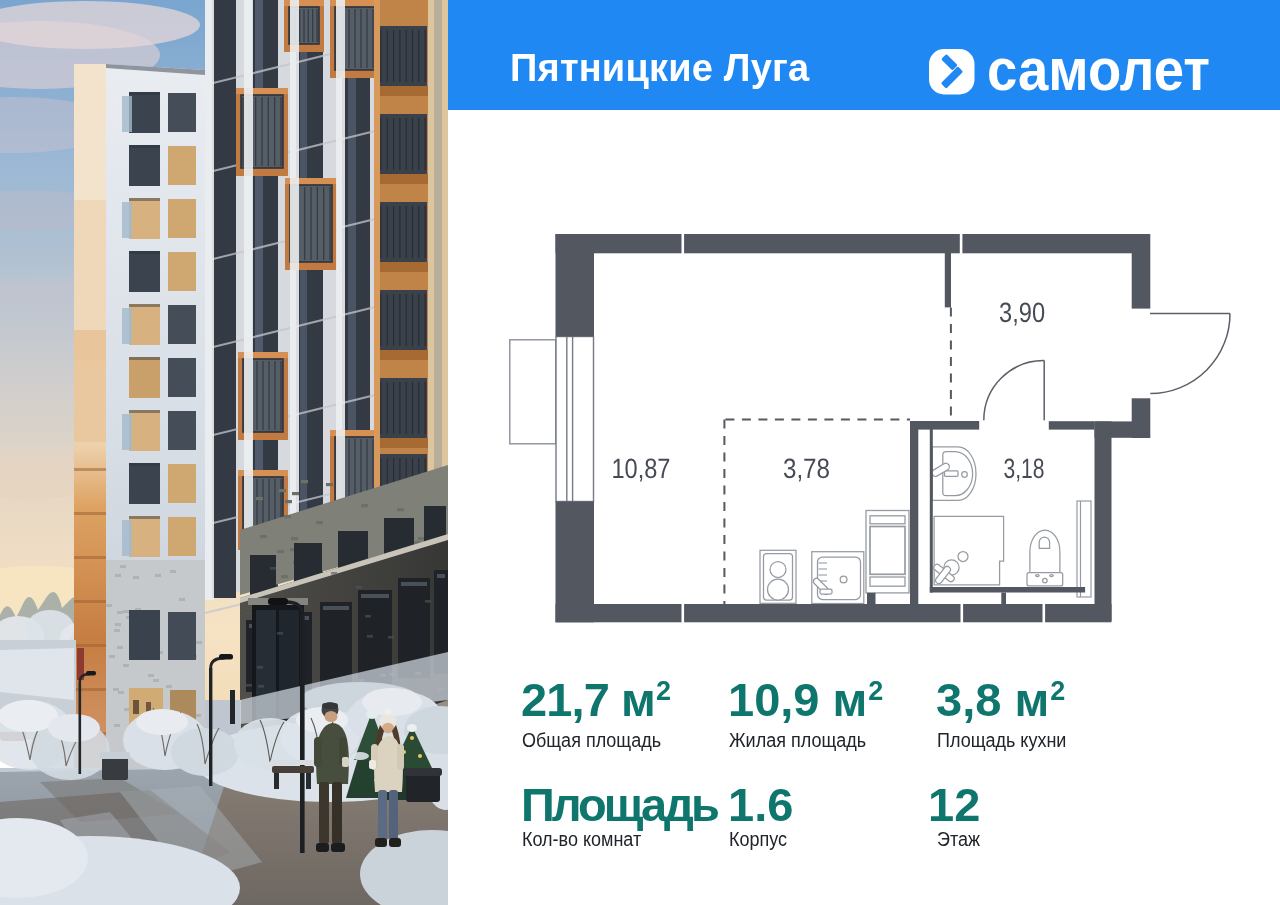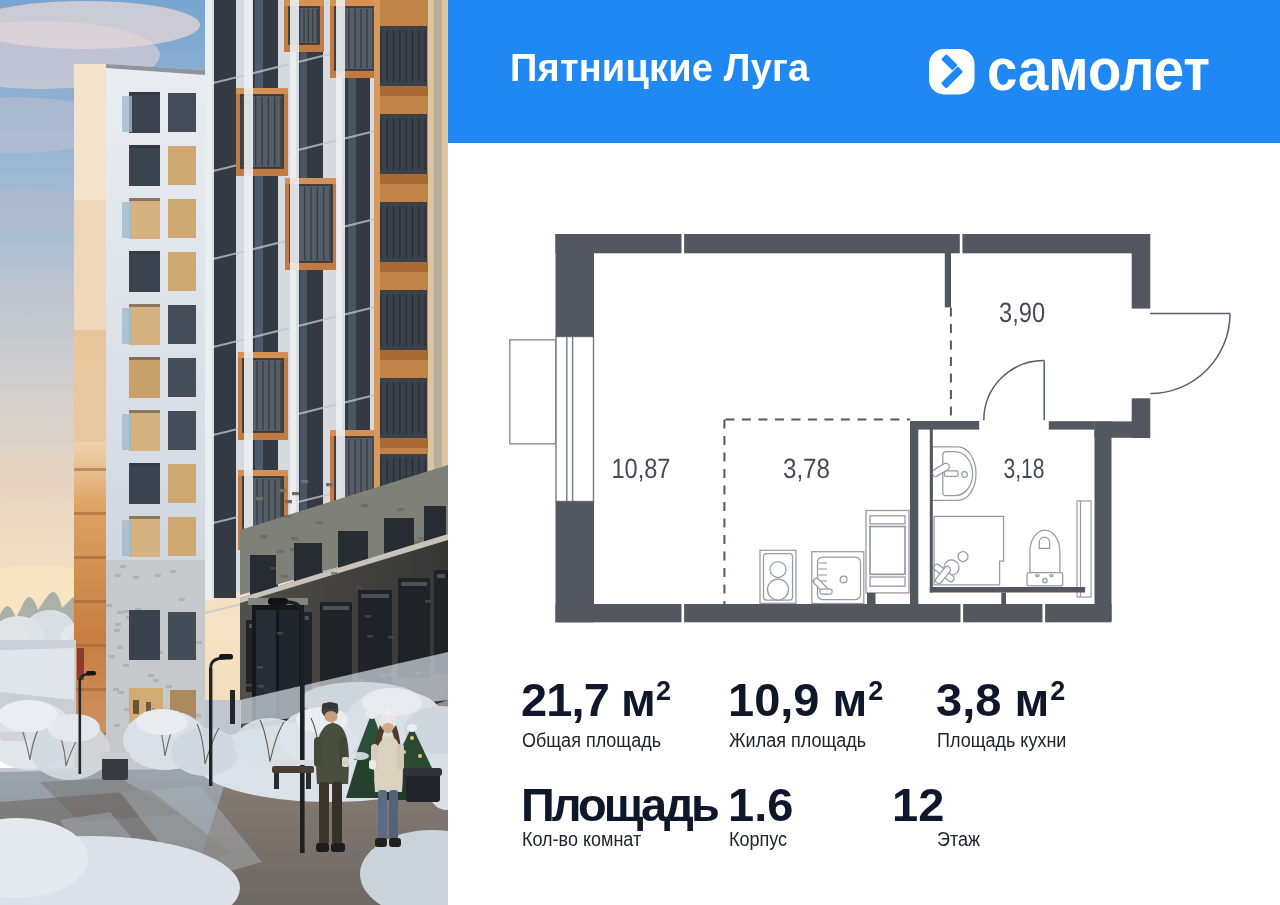--- a/index.html
+++ b/index.html
@@ -1,20 +1,20 @@
 <!DOCTYPE html>
 <html><head>
 <meta charset="utf-8">
 <style>
 html,body{margin:0;padding:0;width:1280px;height:905px;background:#fff;overflow:hidden}
 body{font-family:"Liberation Sans",sans-serif;position:relative}
 .abs{position:absolute}
-#hdr{position:absolute;left:448px;top:0;width:832px;height:143px;background:#1f88f2}
+#hdr{position:absolute;left:448px;top:0;width:832px;height:110px;background:#1f88f2}
 #hdrname{position:absolute;filter:blur(0px);left:62px;top:47px;font-size:38px;font-weight:bold;color:#fff;letter-spacing:.2px}
-.statv{position:absolute;color:#0f172a;font-size:47px;font-weight:bold;line-height:1;white-space:nowrap;filter:blur(0px)}
+.statv{position:absolute;color:#0f766e;font-size:47px;font-weight:bold;line-height:1;white-space:nowrap;filter:blur(0px)}
 .statv sup{font-size:27px;position:relative;top:1px;left:1px}
 .statl{position:absolute;color:#20242b;font-size:20px;line-height:1;white-space:nowrap;transform:scaleX(0.9);transform-origin:0 0;filter:blur(0px)}
 </style>
 </head>
 <body>
 
 <div class="abs" style="left:0;top:0;width:448px;height:905px" id="photo">
 <svg width="448" height="905" viewBox="0 0 448 905">
 <defs>
 <linearGradient id="sky" x1="0" y1="0" x2="0" y2="1">
@@ -844,16 +844,16 @@
   <div class="statl" style="left:937px;top:730px">Площадь кухни</div>
 
   <div class="statv" style="left:521px;top:781px;letter-spacing:-3px">Площадь</div>
 
   <div class="statl" style="left:522px;top:829px">Кол-во комнат</div>
 
   <div class="statv" style="left:728px;top:781px">1.6</div>
 
   <div class="statl" style="left:729px;top:829px">Корпус</div>
 
-  <div class="statv" style="left:892px;top:781px">12</div>
+  <div class="statv" style="left:928px;top:781px">12</div>
 
   <div class="statl" style="left:937px;top:829px">Этаж</div>
 </div>
 
 </body></html>

